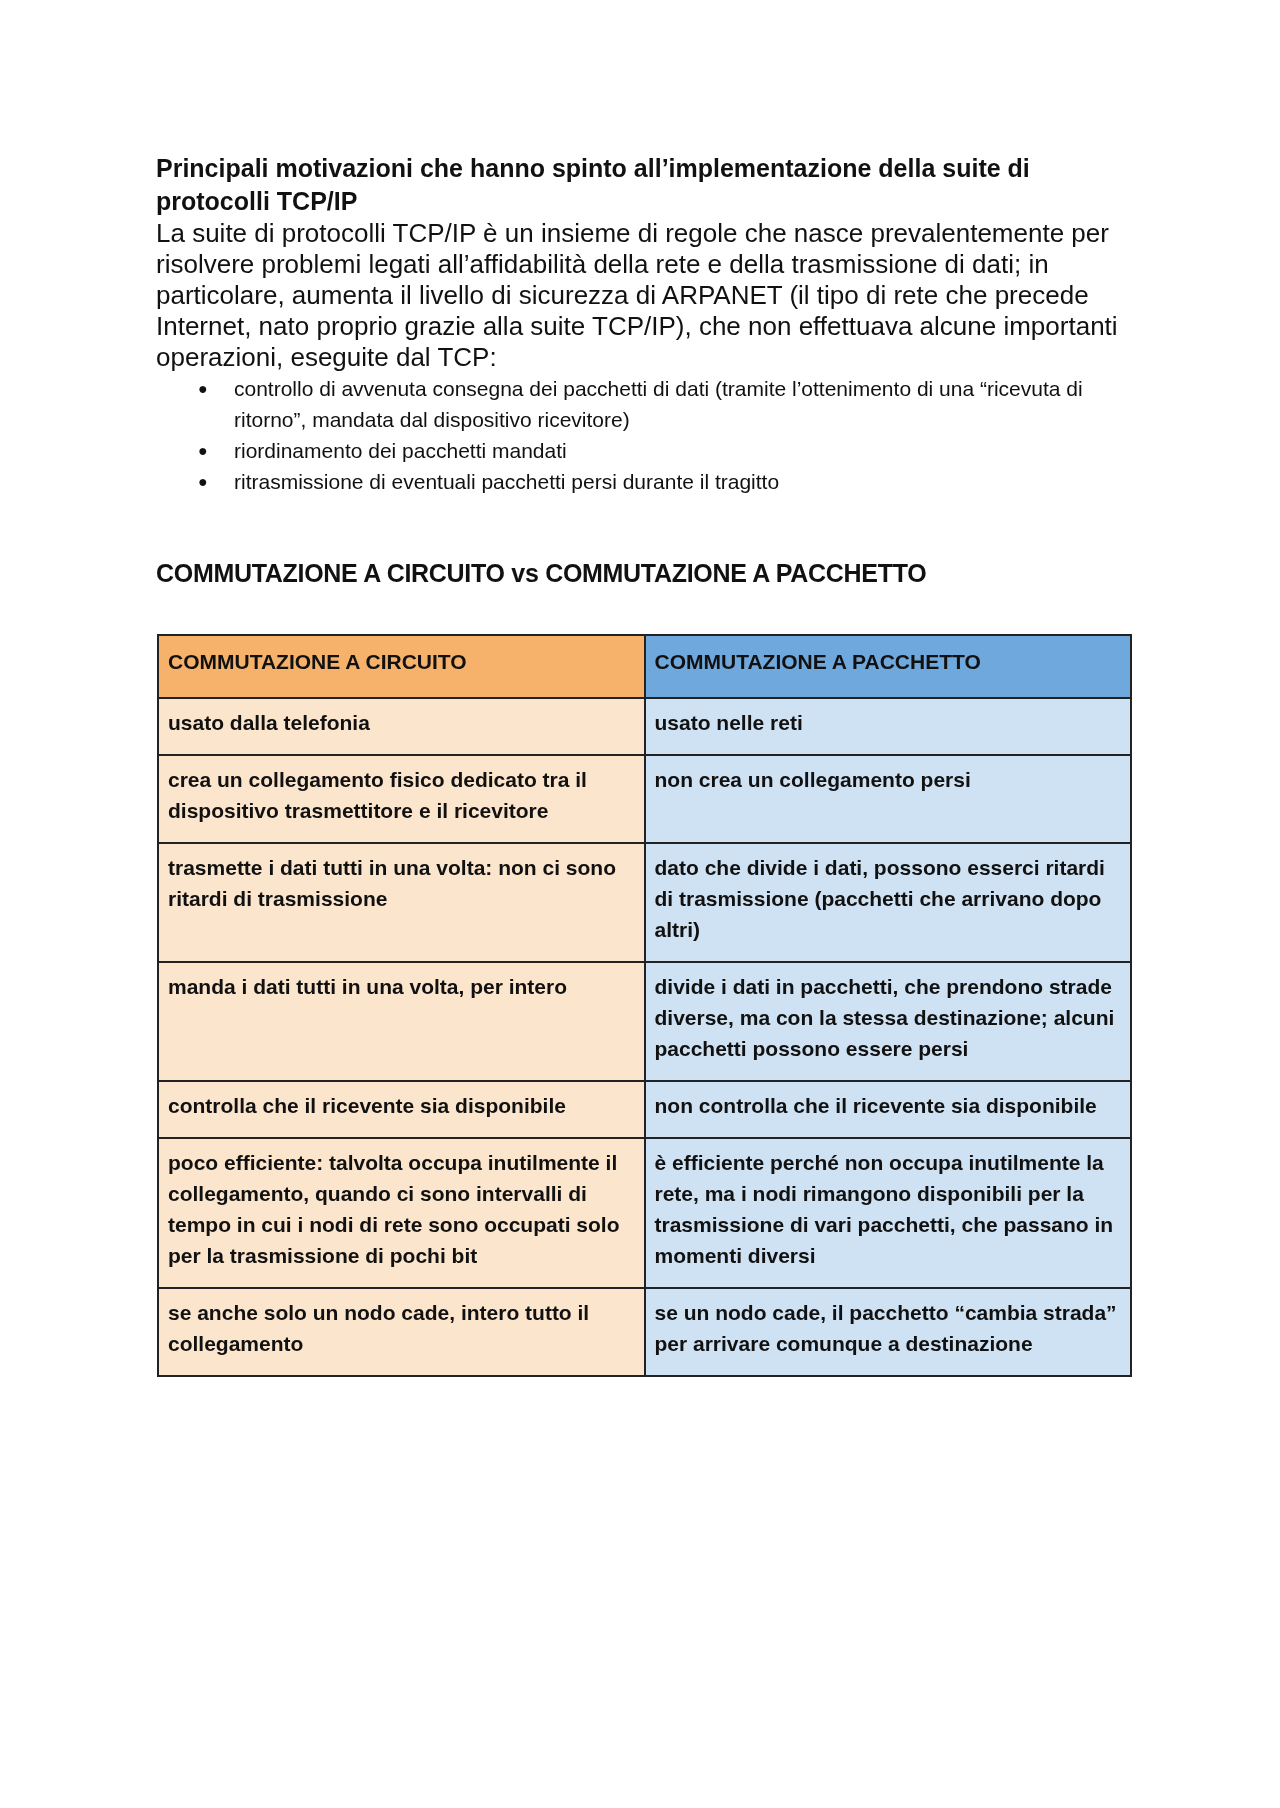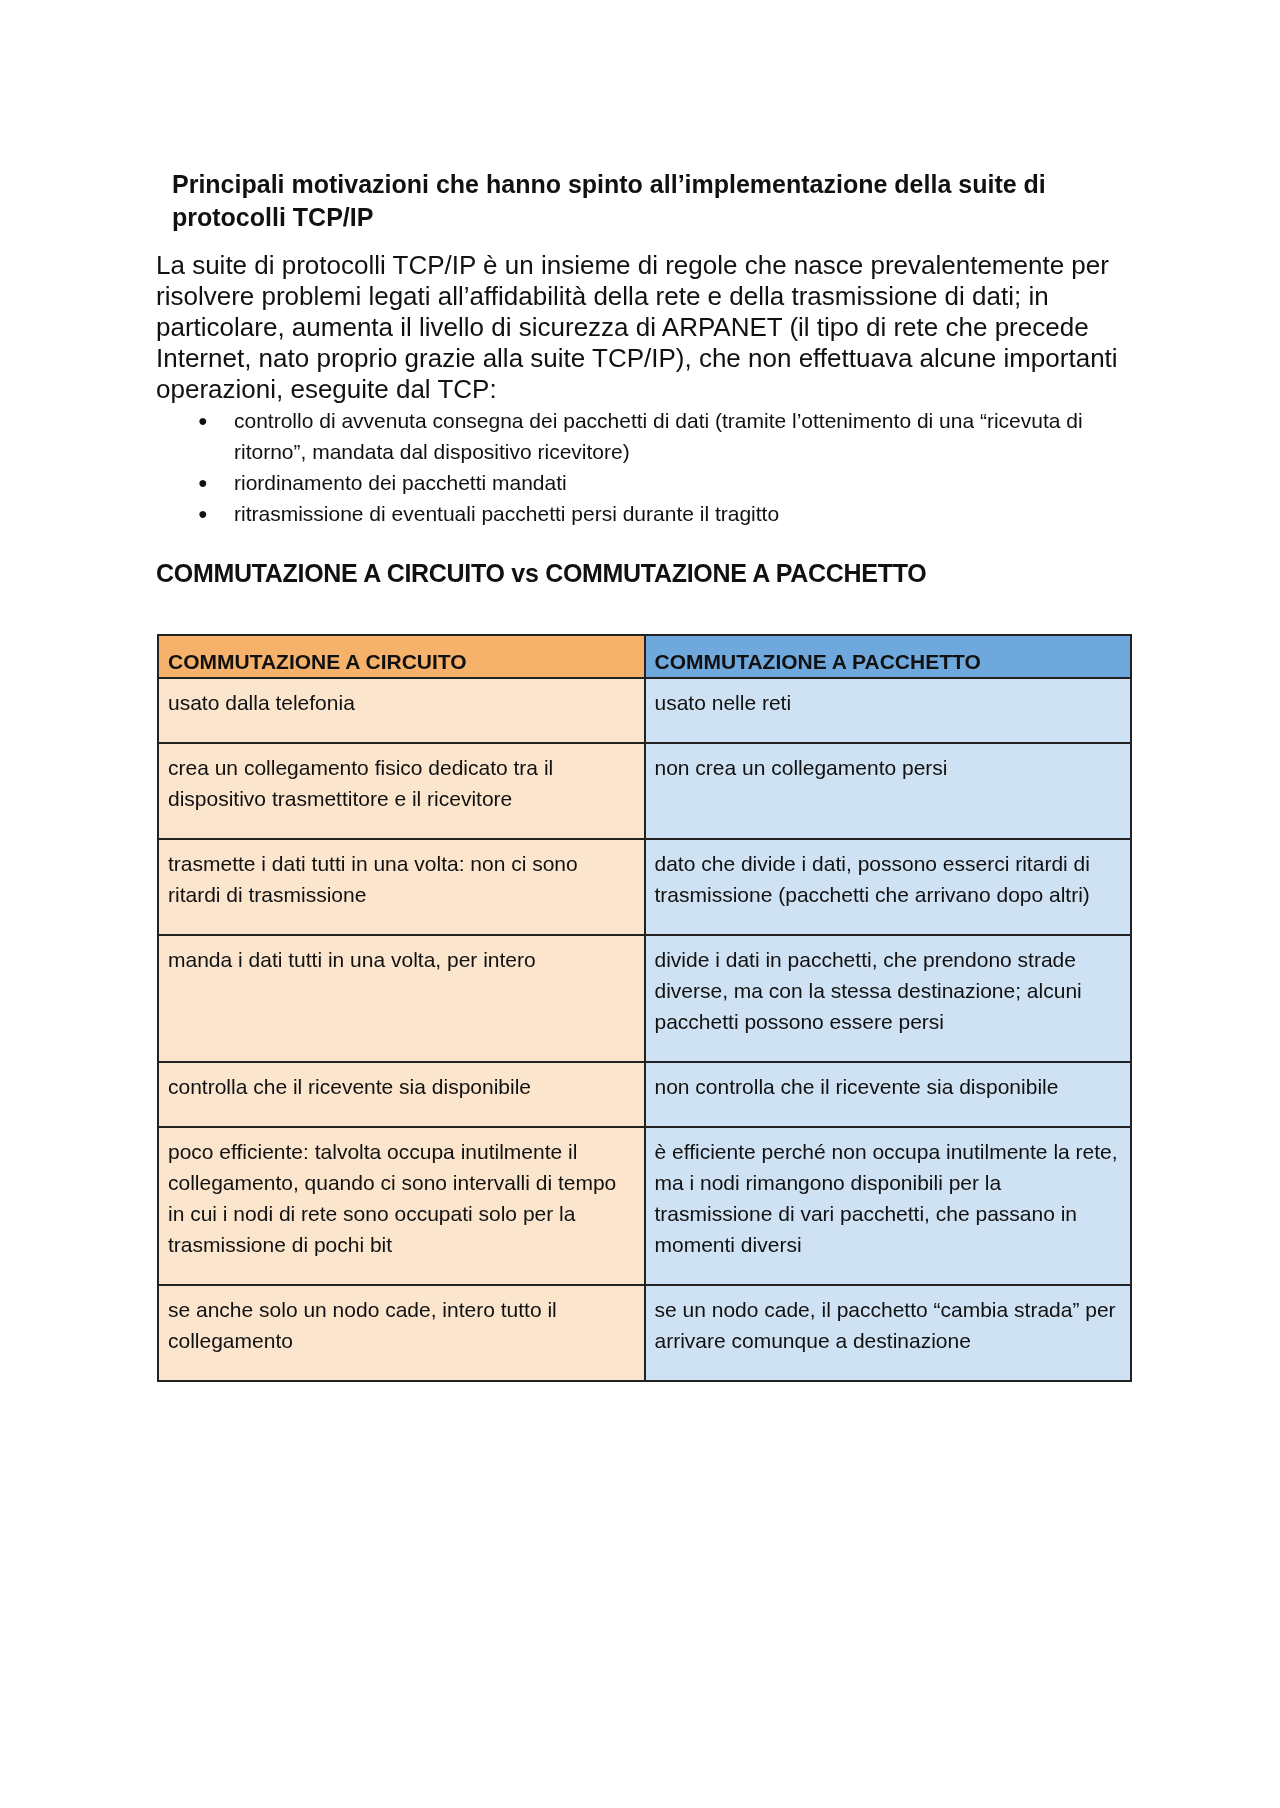--- a/index.html
+++ b/index.html
@@ -1,26 +1,26 @@
 <!DOCTYPE html>
 <html><head>
 <meta charset="utf-8">
 <style>
   html, body { margin: 0; padding: 0; background: #ffffff; }
   body { width: 1280px; height: 1808px; position: relative; font-family: "Liberation Sans", sans-serif; color: #111; }
   .page { position: absolute; left: 156px; top: 152px; width: 980px; }
-  h1.title { font-size: 25px; font-weight: bold; line-height: 33px; margin: 16px; color: #111; }
+  h1.title { font-size: 25px; font-weight: bold; line-height: 33px; margin: 0; color: #111; }
   p.body { font-size: 26px; line-height: 31px; margin: 0; }
   ul.bullets { list-style: none; margin: 0; padding: 0; }
   ul.bullets li { position: relative; padding-left: 78px; font-size: 21px; line-height: 31px; }
   ul.bullets li .dot { position: absolute; left: 42px; top: 0; font-size: 16px; }
   h2.section { position: absolute; left: 156px; top: 559px; font-size: 25px; font-weight: bold; margin: 0; letter-spacing: -0.3px; }
   table.cmp { position: absolute; left: 157px; top: 634px; width: 975px; border-collapse: collapse; table-layout: fixed; }
-  table.cmp td, table.cmp th { border: 2px solid #222; font-size: 21px; line-height: 31px; text-align: left; vertical-align: top; padding: 8px 8px 24px 9px; font-weight: normal; }
-  table.cmp th { font-weight: bold; padding: 10px 9px 0 9px; }
+  table.cmp td, table.cmp th { border: 2px solid #222; font-size: 21px; line-height: 31px; text-align: left; vertical-align: top; padding: 8px 8px 16px 9px; font-weight: bold; }
+  table.cmp th { font-weight: bold; padding: 10px 9px 20px 9px; }
   th.h-left { background: #f6b26b; }
   th.h-right { background: #6fa8dc; margin-top: 8px; }
   td.c-left { background: #fce5cd; }
   td.c-right { background: #cfe2f3; margin-top: 20px; }
   td.tight { line-height: 28px; }
 </style>
 </head>
 <body>
 
 <div class="page">

